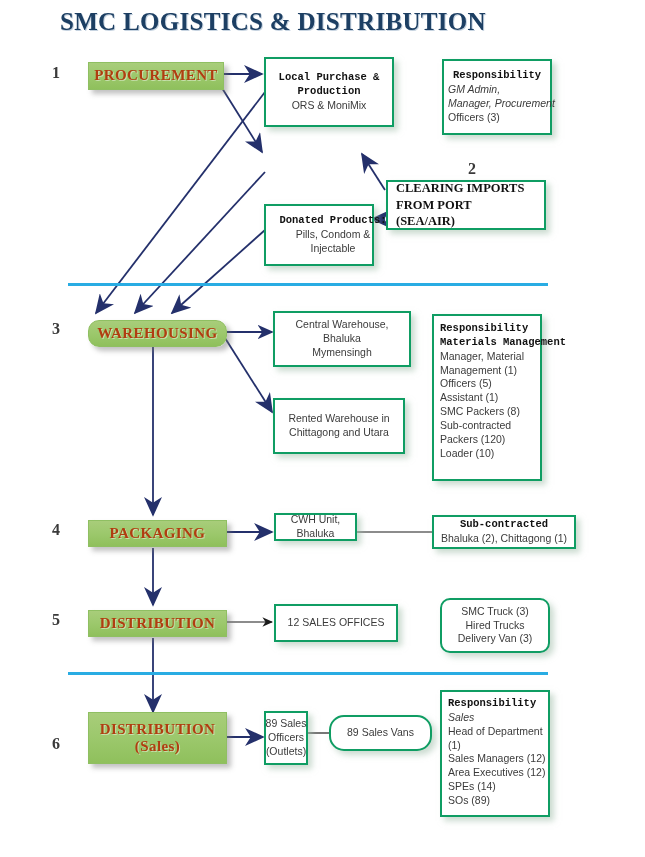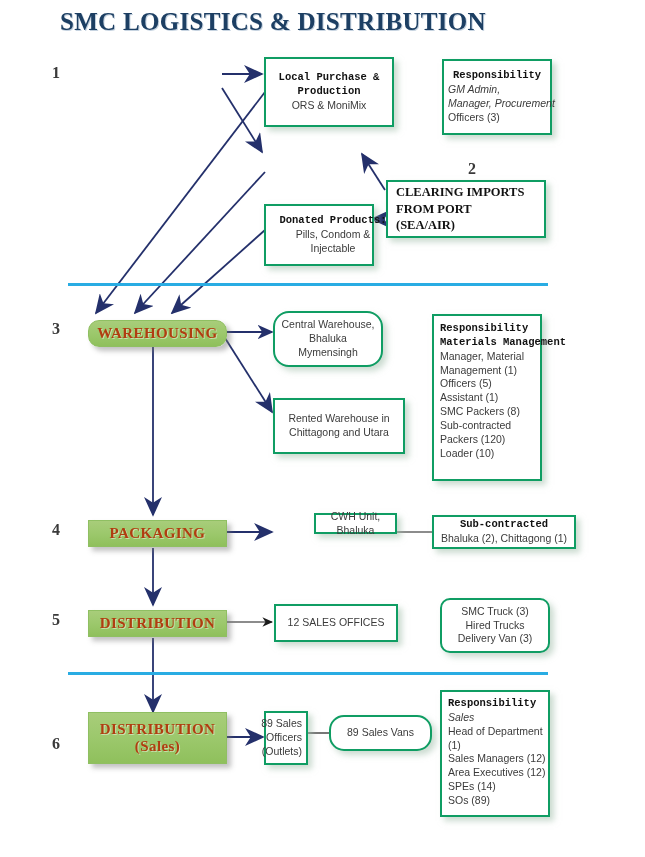--- a/index.html
+++ b/index.html
@@ -124,20 +124,21 @@
   <div class="num" style="left:52px;top:64px;">1</div>
   <div class="num" style="left:468px;top:160px;">2</div>
   <div class="num" style="left:52px;top:320px;">3</div>
   <div class="num" style="left:52px;top:521px;">4</div>
   <div class="num" style="left:52px;top:611px;">5</div>
   <div class="num" style="left:52px;top:735px;">6</div>
 
   <div class="divider" style="left:68px;top:283px;width:480px;"></div>
   <div class="divider" style="left:68px;top:672px;width:480px;"></div>
 
+  <div class="stage" style="left:88px;top:62px;width:134px;height:26px;">PROCUREMENT</div>
 
   <div class="box" style="left:264px;top:57px;width:130px;height:70px;">
     <div class="ln b">Local Purchase &amp;</div>
     <div class="ln b">Production</div>
     <div class="ln">ORS &amp; MoniMix</div>
   </div>
 
 
   <div class="box" style="left:264px;top:204px;width:110px;height:62px;padding-left:32px;">
     <div class="ln b">Donated Products:</div>
@@ -145,29 +146,29 @@
     <div class="ln">Injectable</div>
   </div>
 
   <div class="box left" style="left:442px;top:59px;width:110px;height:76px;align-items:flex-start;">
     <div class="ln b" style="align-self:center;">Responsibility</div>
     <div class="ln i">GM Admin,</div>
     <div class="ln i">Manager, Procurement</div>
     <div class="ln">Officers (3)</div>
   </div>
 
-  <div class="box left serif" style="left:386px;top:180px;width:160px;height:58px;align-items:center;justify-content:center;padding-left:8px;">
+  <div class="box left serif" style="left:386px;top:180px;width:160px;height:50px;align-items:center;justify-content:center;padding-left:8px;">
     <div class="ln">CLEARING IMPORTS</div>
     <div class="ln">FROM PORT</div>
     <div class="ln">(SEA/AIR)</div>
   </div>
 
   <div class="stage" style="left:88px;top:320px;width:137px;height:25px;border-radius:11px;">WAREHOUSING</div>
 
-  <div class="box" style="left:273px;top:311px;width:110px;height:56px;border-radius:16px;">
+  <div class="box" style="left:273px;top:311px;width:138px;height:56px;">
     <div class="ln">Central Warehouse,</div>
     <div class="ln">Bhaluka</div>
     <div class="ln">Mymensingh</div>
   </div>
 
   <div class="box" style="left:273px;top:398px;width:132px;height:56px;">
     <div class="ln">Rented Warehouse in</div>
     <div class="ln">Chittagong and Utara</div>
   </div>
 
@@ -179,21 +180,21 @@
     <div class="ln">Officers (5)</div>
     <div class="ln">Assistant (1)</div>
     <div class="ln">SMC Packers (8)</div>
     <div class="ln">Sub-contracted</div>
     <div class="ln">Packers (120)</div>
     <div class="ln">Loader (10)</div>
   </div>
 
   <div class="stage" style="left:88px;top:520px;width:137px;height:25px;">PACKAGING</div>
 
-  <div class="box" style="left:274px;top:513px;width:83px;height:21px;margin-left:40px;">
+  <div class="box" style="left:274px;top:513px;width:83px;height:28px;">
     <div class="ln">CWH Unit,</div>
     <div class="ln">Bhaluka</div>
   </div>
 
   <div class="box" style="left:432px;top:515px;width:144px;height:34px;">
     <div class="ln b">Sub-contracted</div>
     <div class="ln">Bhaluka (2), Chittagong (1)</div>
   </div>
 
   <div class="stage" style="left:88px;top:610px;width:137px;height:25px;">DISTRIBUTION</div>
@@ -206,21 +207,21 @@
     <div class="ln">SMC Truck (3)</div>
     <div class="ln">Hired Trucks</div>
     <div class="ln">Delivery Van (3)</div>
   </div>
 
   <div class="stage" style="left:88px;top:712px;width:137px;height:50px;flex-direction:column;">
     <span>DISTRIBUTION</span>
     <span>(Sales)</span>
   </div>
 
-  <div class="box" style="left:264px;top:711px;width:44px;height:54px;align-items:flex-end;">
+  <div class="box" style="left:264px;top:711px;width:44px;height:54px;">
     <div class="ln">89 Sales</div>
     <div class="ln">Officers</div>
     <div class="ln">(Outlets)</div>
   </div>
 
   <div class="box" style="left:329px;top:715px;width:103px;height:36px;border-radius:15px;">
     <div class="ln">89 Sales Vans</div>
   </div>
 
   <div class="box left" style="left:440px;top:690px;width:110px;height:127px;align-items:flex-start;justify-content:flex-start;padding-top:5px;padding-left:6px;">

